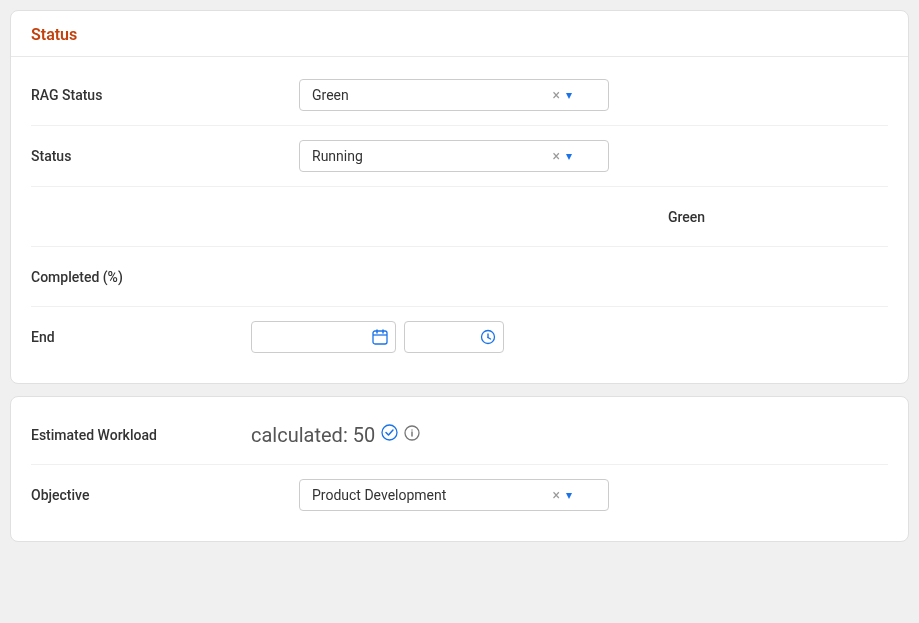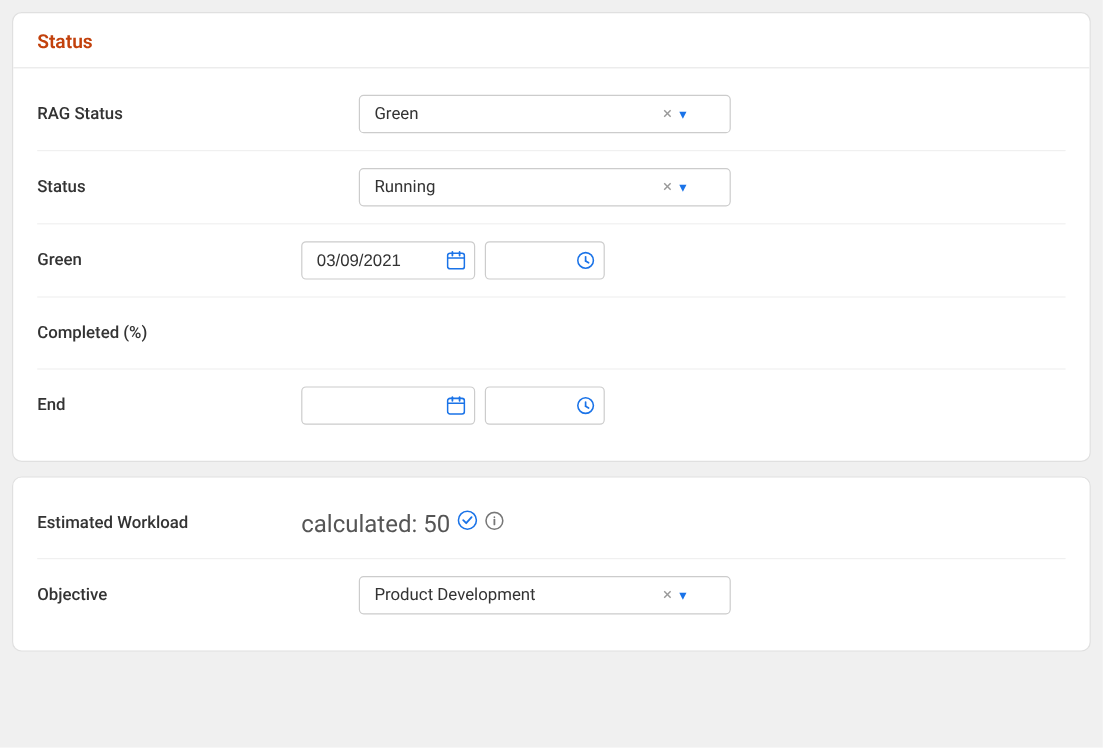--- a/index.html
+++ b/index.html
@@ -196,43 +196,20 @@
             <div class="select-icons">
               <span class="clear-icon">×</span>
               <span class="chevron-icon">▾</span>
             </div>
           </div>
         </div>
       </div>
 
       <div class="form-row">
         <div class="form-label">Green</div>
-        <div class="form-control-area">
-          <div class="date-input-wrapper">
-            <input class="date-input" type="text" value="03/09/2021" style="">
-            <button class="input-icon-btn">
-              <svg width="16" height="16" viewBox="0 0 16 16" fill="none" xmlns="http://www.w3.org/2000/svg">
-                <rect x="1" y="2" width="14" height="13" rx="2" stroke="#1a73e8" stroke-width="1.3" fill="none"></rect>
-                <line x1="1" y1="6" x2="15" y2="6" stroke="#1a73e8" stroke-width="1.3"></line>
-                <line x1="5" y1="1" x2="5" y2="4" stroke="#1a73e8" stroke-width="1.5" stroke-linecap="round"></line>
-                <line x1="11" y1="1" x2="11" y2="4" stroke="#1a73e8" stroke-width="1.5" stroke-linecap="round"></line>
-              </svg>
-            </button>
-          </div>
-          <div class="date-input-wrapper">
-            <input class="time-input" type="text" value="" style="">
-            <button class="input-icon-btn">
-              <svg width="16" height="16" viewBox="0 0 16 16" fill="none" xmlns="http://www.w3.org/2000/svg">
-                <circle cx="8" cy="8" r="6.5" stroke="#1a73e8" stroke-width="1.3" fill="none"></circle>
-                <line x1="8" y1="5" x2="8" y2="8.5" stroke="#1a73e8" stroke-width="1.4" stroke-linecap="round"></line>
-                <line x1="8" y1="8.5" x2="10.5" y2="10" stroke="#1a73e8" stroke-width="1.4" stroke-linecap="round"></line>
-              </svg>
-            </button>
-          </div>
-        </div>
       </div>
 
       <div class="form-row">
         <div class="form-label">Completed (%)</div>
         <div class="form-control-area">
         </div>
       </div>
 
       <div class="form-row">
         <div class="form-label">End</div>

